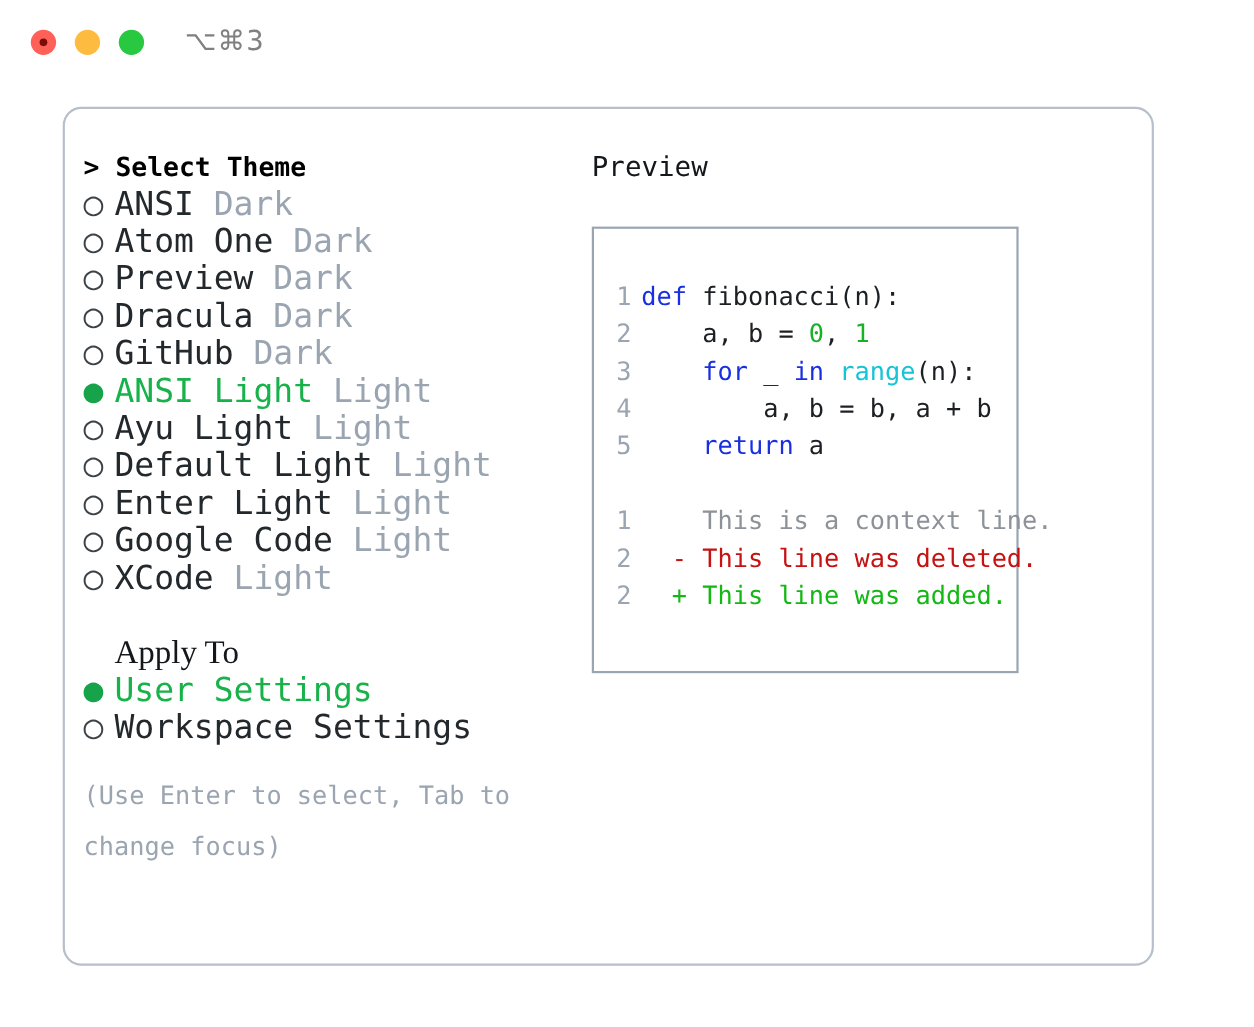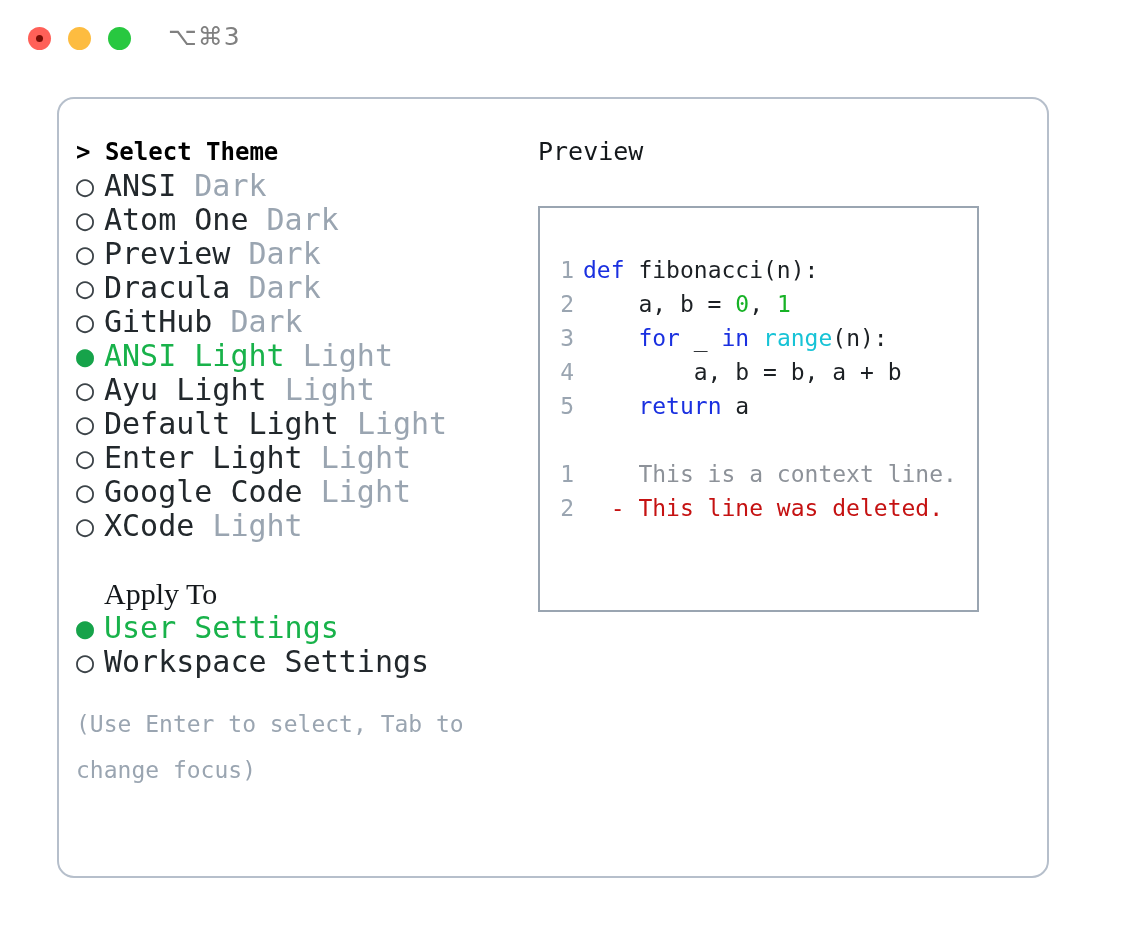--- a/index.html
+++ b/index.html
@@ -125,21 +125,21 @@
     top: 36px;
     width: 490px;
   }
   #preview-title {
     font-size: 25px;
     color: #14181b;
     line-height: 34px;
   }
   #preview-box {
     margin-top: 37px;
-    width: 441px;
+    width: 388px;
     height: 406px;
     border: 2px solid #9aa5b1;
     box-sizing: border-box;
     background: #ffffff;
     position: relative;
   }
   #code-area {
     position: absolute;
     left: 12px;
     top: 45px;
@@ -215,19 +215,20 @@
           <div id="code-lines">
               <div class="code-line"><span class="ln">1</span><span class="kw">def</span><span class="plain"> fibonacci(n):</span></div>
               <div class="code-line"><span class="ln">2</span><span class="plain">    a, b = </span><span class="num">0</span><span class="plain">, </span><span class="num">1</span></div>
               <div class="code-line"><span class="ln">3</span><span class="plain">    </span><span class="kw">for</span><span class="plain"> _ </span><span class="kw">in</span><span class="plain"> </span><span class="fn">range</span><span class="plain">(n):</span></div>
               <div class="code-line"><span class="ln">4</span><span class="plain">        a, b = b, a + b</span></div>
               <div class="code-line"><span class="ln">5</span><span class="plain">    </span><span class="kw">return</span><span class="plain"> a</span></div>
             </div>
           <div id="diff-lines" class="diff-block">
               <div class="code-line"><span class="ln">1</span><span class="ctx">    This is a context line.</span></div>
               <div class="code-line"><span class="ln">2</span><span class="del">  - This line was deleted.</span></div>
+              <div class="code-line"><span class="ln">2</span><span class="add">  + This line was added.</span></div>
             </div>
         </div>
       </div>
     </div>
 
   </div>
 </div>
 
 </body></html>

